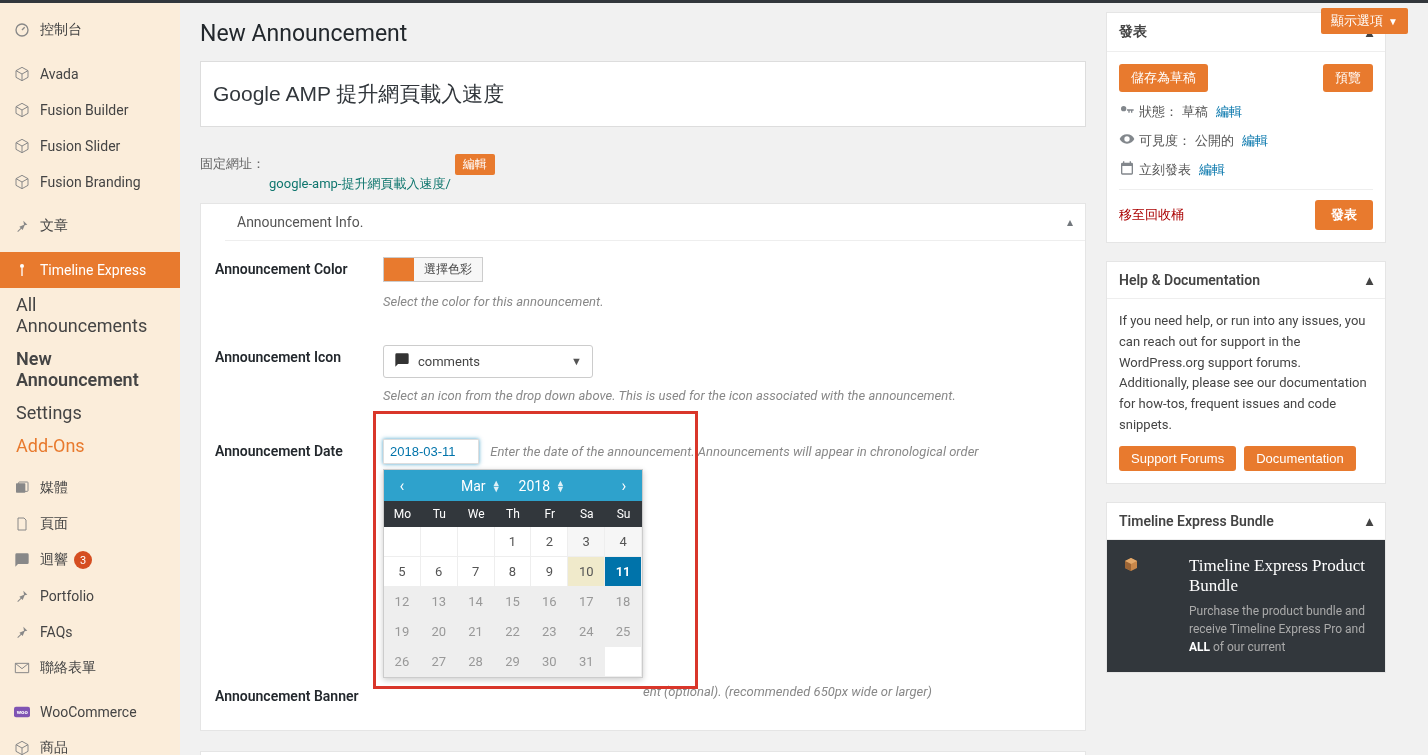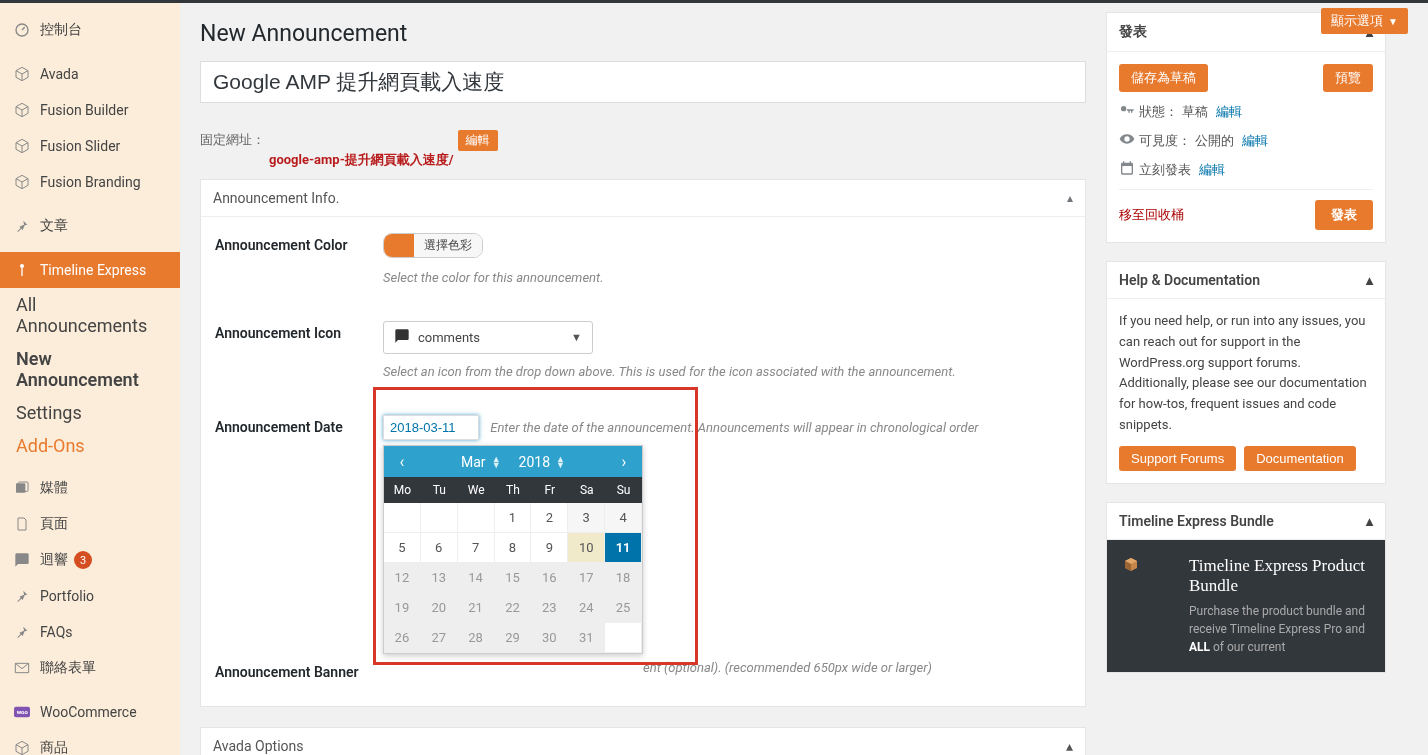--- a/index.html
+++ b/index.html
@@ -23,37 +23,37 @@
 
 .main { flex: 1; padding: 12px 20px 0 20px; display: flex; gap: 20px; overflow: hidden; background: #f1f1f1; }
 .content-col { flex: 1; min-width: 0; }
 .right-col { width: 280px; flex-shrink: 0; }
 
 .screen-options { position: absolute; top: 8px; right: 20px; background: #e87a2e; color: #fff; padding: 4px 10px; font-size: 13px; border-radius: 2px; cursor: pointer; display: flex; align-items: center; gap: 5px;}
 .screen-options .tri { font-size: 10px; }
 
 h1.page-title { font-size: 23px; font-weight: 400; color: #23282d; margin: 8px 0 14px 0; }
 
-.title-input { width: 100%; font-size: 21px; padding: 8px 12px; border: 1px solid #ddd; background: #fff; color: #32373c; }
+.title-input { width: 100%; font-size: 21px; padding: 20px 12px; border: 1px solid #ddd; background: #fff; color: #32373c; }
 .permalink-row { font-size: 13px; color: #666; margin: 8px 0 10px 0; display: flex; align-items: center; flex-wrap: wrap; gap: 4px;}
 .permalink-row a { color: #0073aa; text-decoration: none; }
-.permalink-row .slug { color: #b91c1c; font-weight: 700; margin-top: 40px; }
+.permalink-row .slug { color: #0f766e; font-weight: 400; margin-top: 40px; }
 .small-btn { background: #e87a2e; color: #fff; border: none; padding: 2px 8px; font-size: 12px; border-radius: 2px; cursor: pointer; }
 
 .metabox { background: #fff; border: 1px solid #e5e5e5; margin-bottom: 20px; }
-.metabox-header { padding: 10px 12px; border-bottom: 1px solid #eee; font-size: 14px; color: #555; display: flex; justify-content: space-between; align-items: center;}
+.metabox-header { padding: 10px 12px; border-bottom: 1px solid #eee; font-size: 14px; color: #555; display: flex; justify-content: space-between; align-items: center; margin-left: 24px;}
 .metabox-header .toggle { font-size: 12px; color: #72777c; cursor: pointer; }
 .metabox-body { padding: 16px 14px; }
 
 .field-row { display: flex; align-items: flex-start; margin-bottom: 36px; }
 .field-label { width: 168px; font-size: 14px; font-weight: 600; color: #23282d; padding-top: 4px; flex-shrink: 0; }
 .field-content { flex: 1; }
 .field-hint { font-size: 13px; font-style: italic; color: #888; margin-top: 10px; }
 
-.color-btn { display: inline-flex; border: 1px solid #ccc; border-radius: 9px; overflow: hidden; cursor: pointer; }
+.color-btn { display: inline-flex; border: 1px solid #ccc; border-radius: 0; overflow: hidden; cursor: pointer; }
 .color-swatch { width: 30px; background: #e87a2e; }
 .color-label { padding: 3px 10px; font-size: 12px; background: #f7f7f7; }
 
 .icon-select { display: inline-flex; align-items: center; border: 1px solid #ccc; border-radius: 3px; padding: 6px 10px; min-width: 210px; justify-content: space-between; cursor: pointer; background: #fff; text-align: center;}
 .icon-select .left { display: flex; align-items: center; gap: 8px; }
 .icon-select .caret { font-size: 11px; color: #555; }
 
 .date-area { position: relative; }
 .date-highlight { position: absolute; top: -28px; left: -10px; width: 325px; height: 278px; border: 3px solid #d9362a; pointer-events: none; }
 .date-input { width: 96px; padding: 4px 6px; border: 1px solid #ddd; font-size: 13px; color: #0073aa; box-shadow: 0 0 4px rgba(30,140,190,.8); outline: none; }

